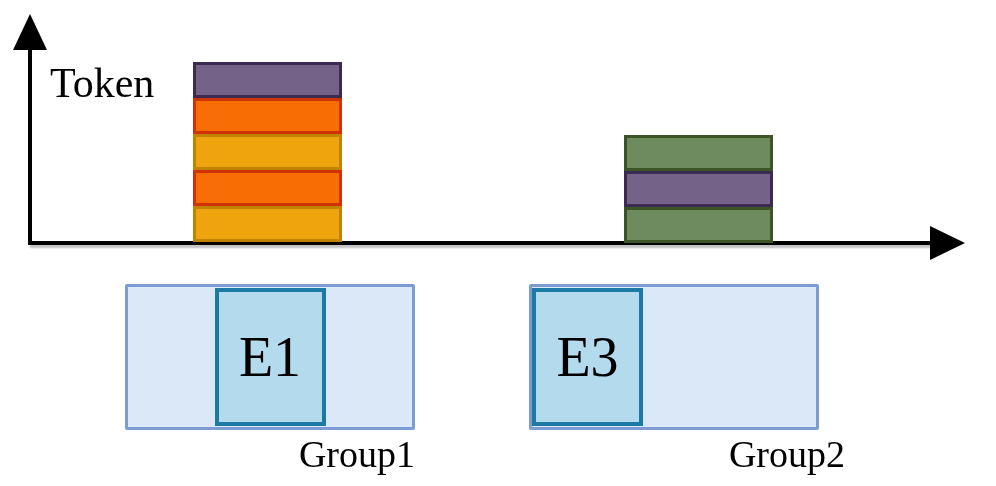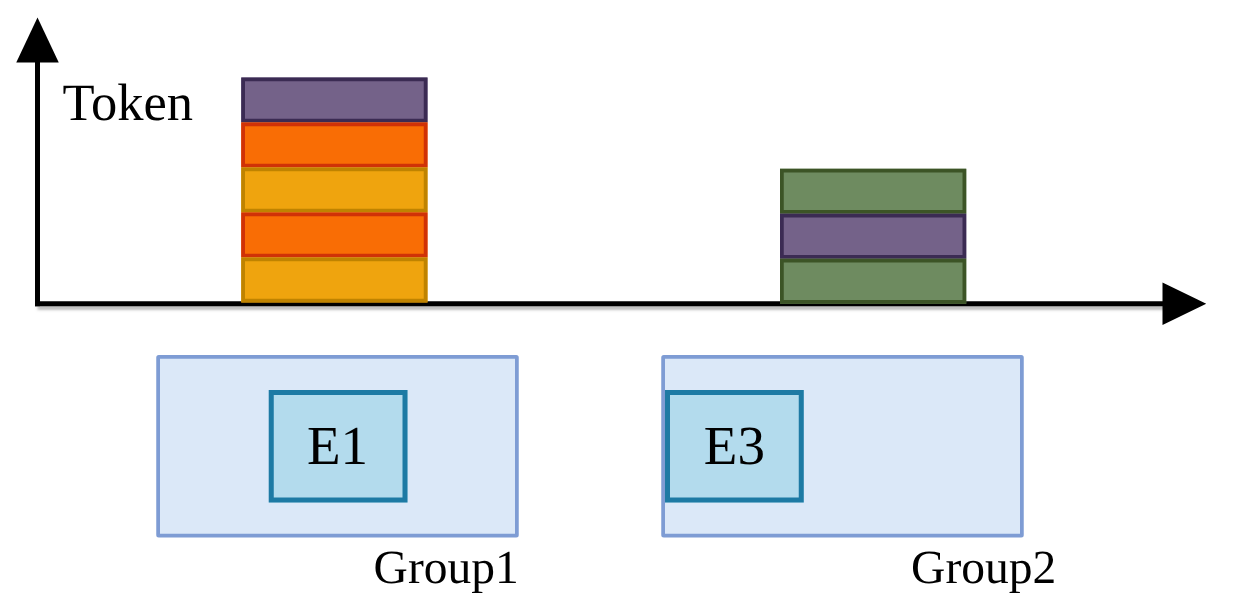--- a/index.html
+++ b/index.html
@@ -54,25 +54,25 @@
     position: absolute; top: 284px; width: 290px; height: 146px;
     box-sizing: border-box;
     border: 3px solid var(--group-box-border, #7e9cd4);
     background: var(--group-box-fill, #dbe8f8);
     border-radius: 2px;
     display: flex; align-items: center; justify-content: center; gap: 21px;
   }
   .box1 { left: 125px; }
   .box2 { left: 529px; justify-content: space-between; }
   .expert {
-    width: 111px; height: 90px; box-sizing: border-box;
+    width: 111px; height: 138px; box-sizing: border-box;
     border: 4px solid var(--expert-border, #1d7aa4);
     background: var(--expert-fill, #b3dbed);
     display: flex; align-items: center; justify-content: center;
-    font-size: 44px; line-height: 1;
+    font-size: 56px; line-height: 1;
   }
   .caption {
     position: absolute; top: 434px; width: 290px;
     text-align: right; font-size: 38px; line-height: 1.1;
   }
   .cap1 { left: 125px; }
   .cap2 { left: 555px; }
 </style>
 </head>
 <body>

